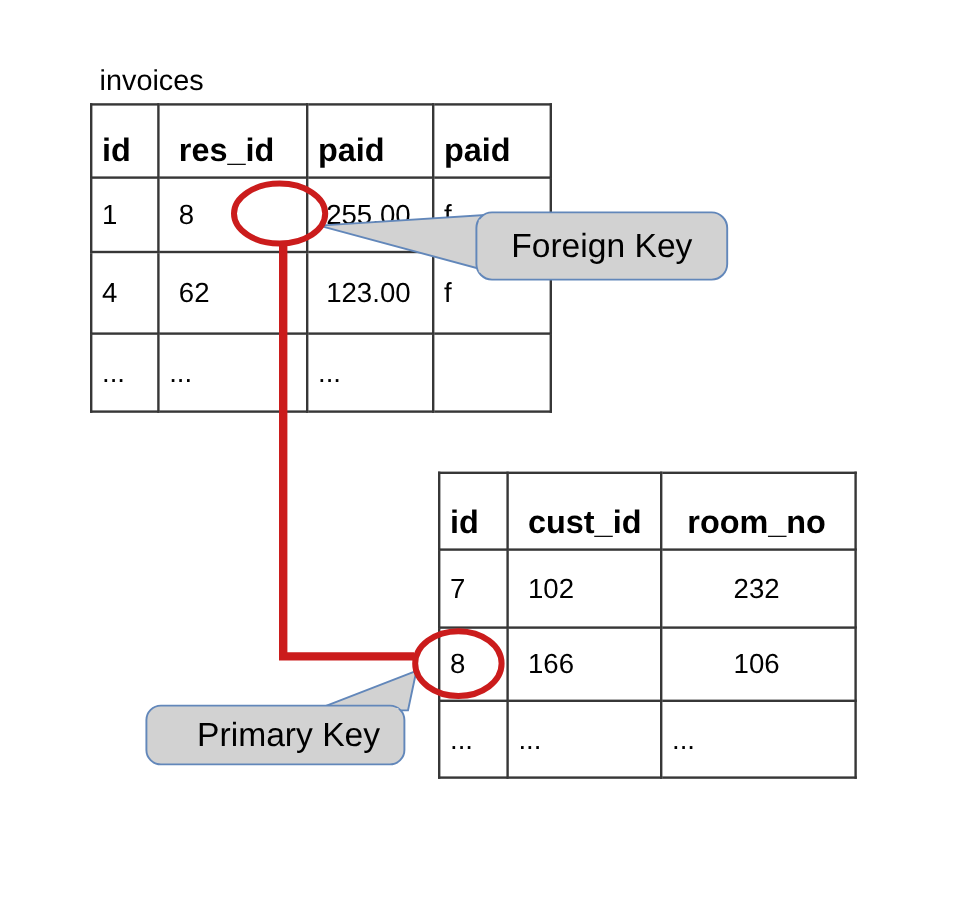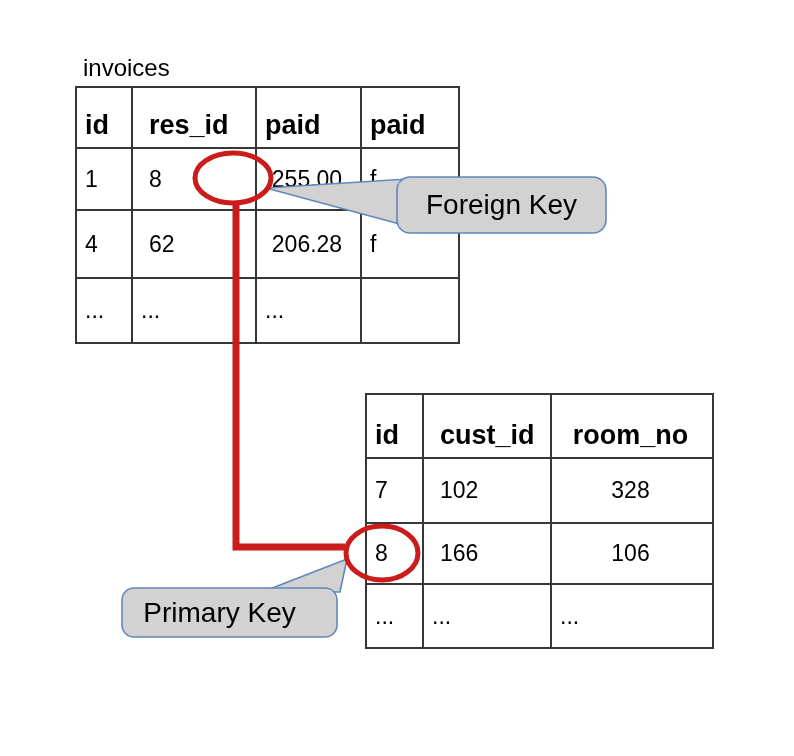--- a/index.html
+++ b/index.html
@@ -107,21 +107,21 @@
       <tbody>
         <tr style="height: 62px;">
           <td class="al-left">1</td>
           <td class="al-right">8</td>
           <td class="al-center">255.00</td>
           <td class="al-left">f</td>
         </tr>
         <tr style="height: 68px;">
           <td class="al-left">4</td>
           <td class="al-right">62</td>
-          <td class="al-center">206.28</td>
+          <td class="al-center">123.00</td>
           <td class="al-left">f</td>
         </tr>
         <tr style="height: 65px;">
           <td class="al-left">...</td>
           <td class="al-left">...</td>
           <td class="al-left">...</td>
           <td class="al-left"></td>
         </tr>
       </tbody>
     </table>
@@ -137,21 +137,21 @@
         <tr style="height: 64px;">
           <th class="al-left">id</th>
           <th class="al-right">cust_id</th>
           <th class="al-center">room_no</th>
         </tr>
       </thead>
       <tbody>
         <tr style="height: 65px;">
           <td class="al-left">7</td>
           <td class="al-right">102</td>
-          <td class="al-center">328</td>
+          <td class="al-center">232</td>
         </tr>
         <tr style="height: 61px;">
           <td class="al-left">8</td>
           <td class="al-right">166</td>
           <td class="al-center">106</td>
         </tr>
         <tr style="height: 64px;">
           <td class="al-left">...</td>
           <td class="al-left">...</td>
           <td class="al-left">...</td>
@@ -169,15 +169,15 @@
     <rect class="callout-shape" x="122" y="588" width="215" height="49" rx="12"></rect>
     <rect class="callout-patch" x="268" y="590" width="64" height="5"></rect>
 
     <ellipse class="red-circle" cx="233" cy="178" rx="38" ry="25"></ellipse>
     <ellipse class="red-circle" cx="382" cy="553" rx="36" ry="27"></ellipse>
     <polyline class="red-line" points="236,201 236,547 345,547"></polyline>
   </svg>
 
   <div class="callout-label" style="left:397px; top:177px; width:209px; height:56px;">Foreign Key</div>
 
-  <div class="callout-label" style="left:112px; top:588px; width:215px; height:49px;">Primary Key</div>
+  <div class="callout-label" style="left:133px; top:588px; width:215px; height:49px;">Primary Key</div>
 
 </div>
 
 </body></html>

